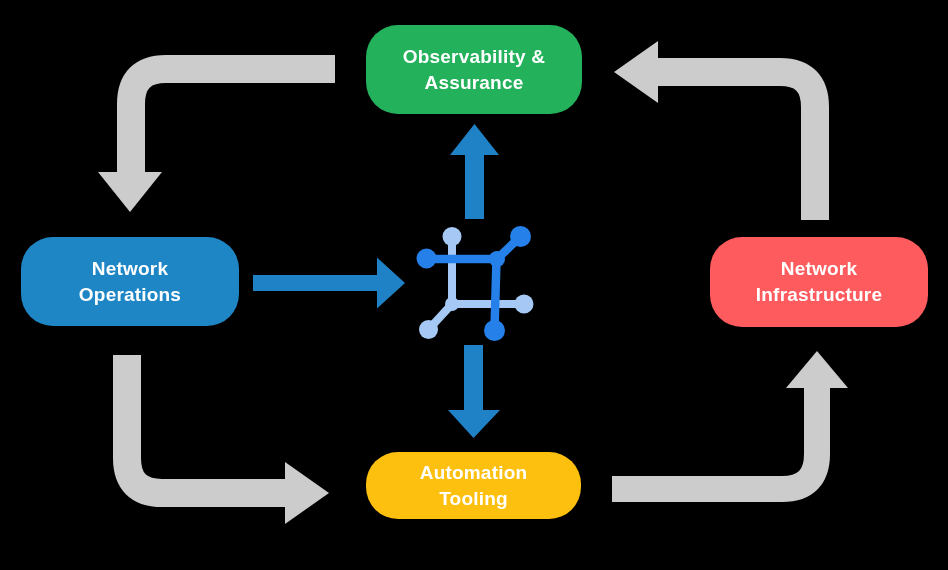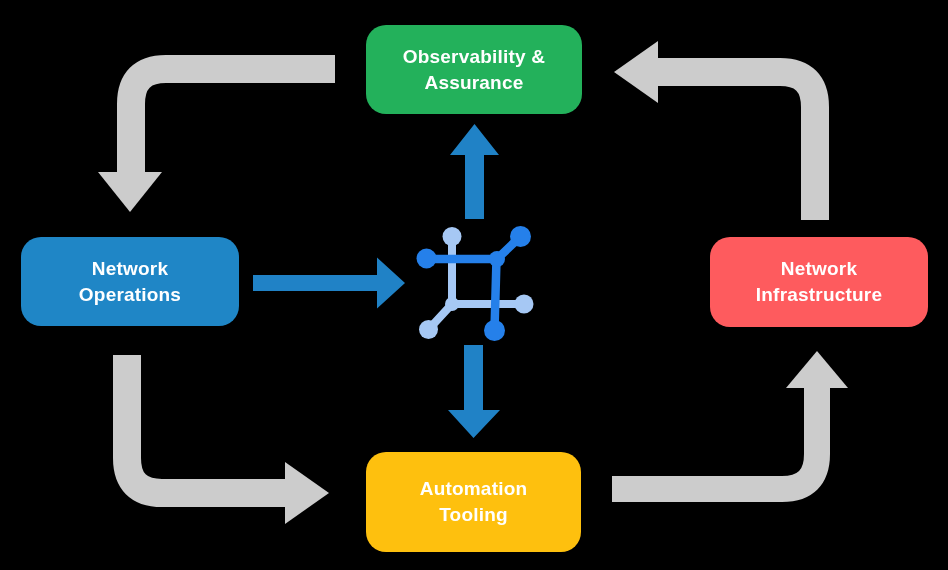--- a/index.html
+++ b/index.html
@@ -7,21 +7,21 @@
     position: relative;
     width: 948px;
     height: 570px;
     background: #000000;
     overflow: hidden;
     font-family: "Liberation Sans", sans-serif;
   }
   .layer { position: absolute; left: 0; top: 0; }
   .box {
     position: absolute;
-    border-radius: 20px;
+    border-radius: 32px;
     display: flex;
     align-items: center;
     justify-content: center;
     text-align: center;
     color: #ffffff;
     font-size: 19px;
     font-weight: 600;
     line-height: 26px;
     letter-spacing: 0.2px;
   }
@@ -92,18 +92,18 @@
   <div class="box box-blue" style="left:21px; top:237px; width:218px; height:89px;">
     <span class="box-label">Network
 Operations</span>
   </div>
 
   <div class="box box-red" style="left:710px; top:237px; width:218px; height:90px;">
     <span class="box-label">Network
 Infrastructure</span>
   </div>
 
-  <div class="box box-yellow" style="left:366px; top:452px; width:215px; height:100px;">
+  <div class="box box-yellow" style="left:366px; top:452px; width:215px; height:67px;">
     <span class="box-label">Automation
 Tooling</span>
   </div>
 
 </div>
 
 </body></html>

